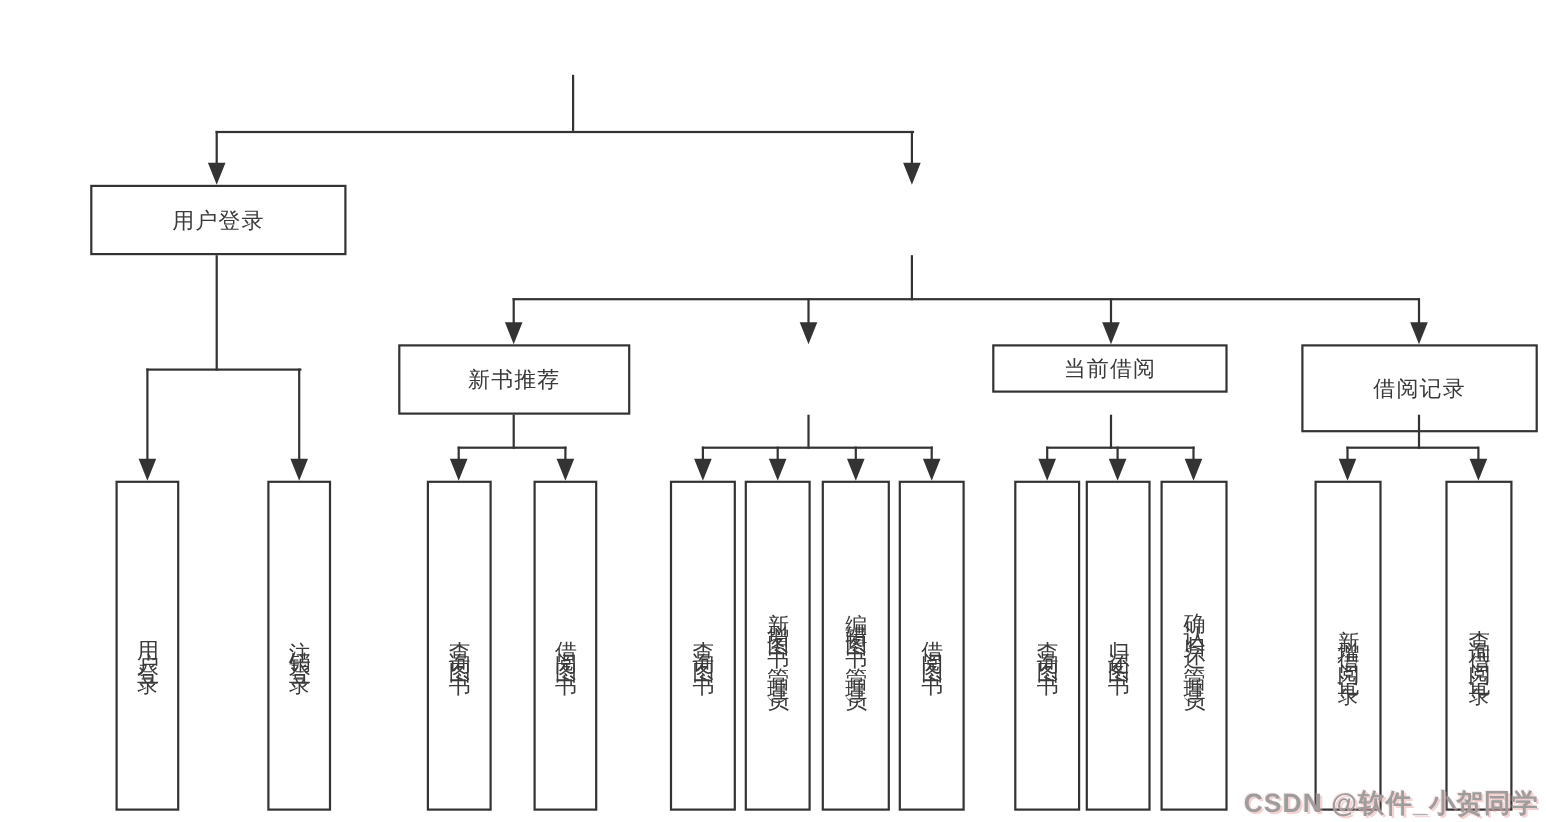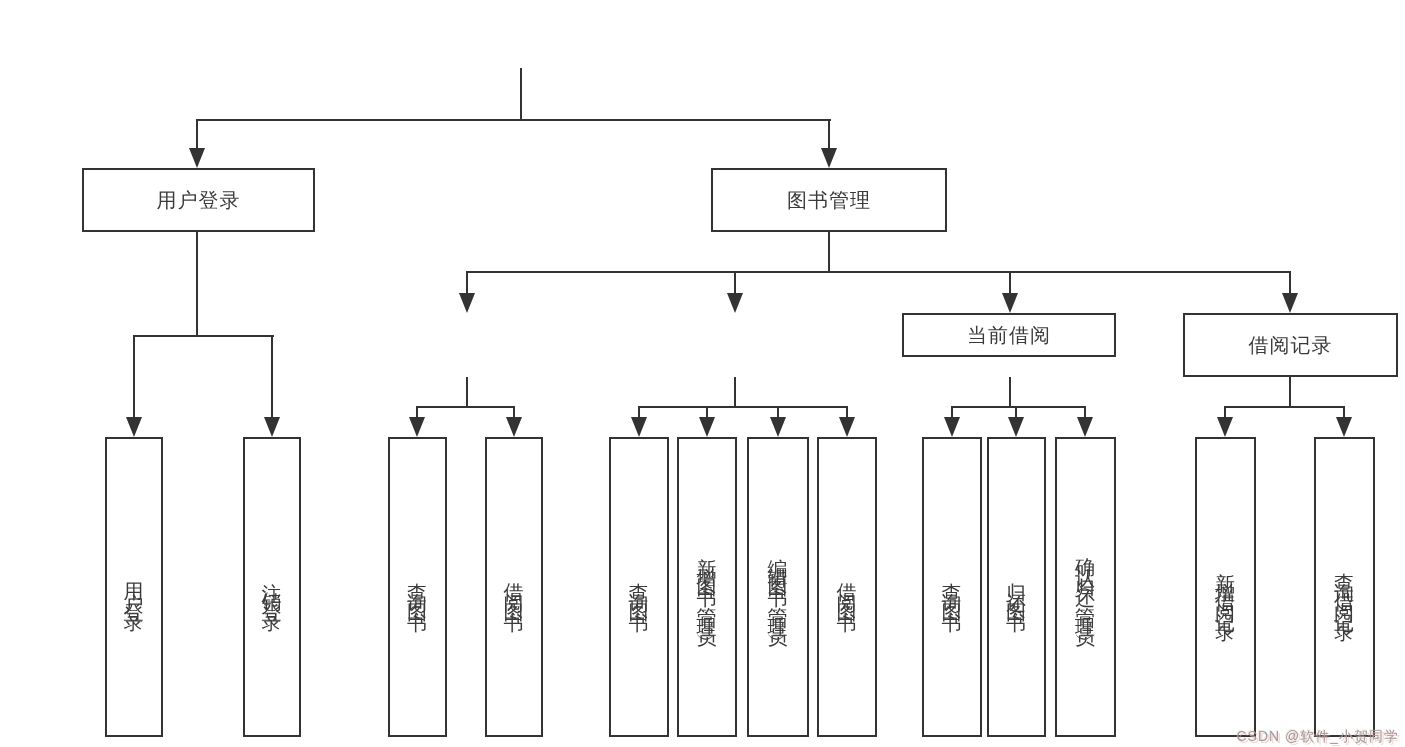--- a/index.html
+++ b/index.html
@@ -20,66 +20,67 @@
   .line{position:absolute;background:#333333;}
   .v{width:2px;}
   .h{height:2px;}
   .arrow{
     position:absolute;width:0;height:0;
     border-left:8px solid transparent;border-right:8px solid transparent;
     border-top:20px solid #333333;margin-left:-8px;
   }
   .watermark{
     position:absolute;right:6px;bottom:1px;
-    font-size:14px;color:#9d9d9d;letter-spacing:1px;
+    font-size:24px;color:#9d9d9d;letter-spacing:1px;
     text-shadow:2px 2px 0 rgba(238,168,168,0.50), -1px -1px 0 rgba(238,168,168,0.28);
+    font-weight:bold;
   }
 </style>
 </head>
 <body>
 
 <div class="stage">
 
 
   <div class="line v" style="left:520px;top:68px;height:51px;"></div>
   <div class="line h" style="left:196px;top:119px;width:635px;"></div>
   <div class="line v" style="left:196px;top:119px;height:31px;"></div>
   <div class="arrow" style="left:197px;top:148px;"></div>
   <div class="line v" style="left:828px;top:119px;height:31px;"></div>
   <div class="arrow" style="left:829px;top:148px;"></div>
 
   <div class="box" style="left:82px;top:168px;width:233px;height:64px;">
     <span>用户登录</span>
-  </div>
-  <div class="box" style="left:711px;top:168px;width:236px;height:64px;">
-    <span>图书管理</span>
   </div>
 
   <div class="line v" style="left:196px;top:232px;height:105px;"></div>
   <div class="line h" style="left:133px;top:335px;width:141px;"></div>
   <div class="line v" style="left:133px;top:335px;height:84px;"></div>
   <div class="arrow" style="left:134px;top:417px;"></div>
   <div class="line v" style="left:271px;top:335px;height:84px;"></div>
   <div class="arrow" style="left:272px;top:417px;"></div>
 
   <div class="line v" style="left:828px;top:232px;height:41px;"></div>
   <div class="line h" style="left:466px;top:271px;width:824px;"></div>
   <div class="line v" style="left:466px;top:271px;height:24px;"></div>
   <div class="arrow" style="left:467px;top:293px;"></div>
   <div class="line v" style="left:734px;top:271px;height:24px;"></div>
   <div class="arrow" style="left:735px;top:293px;"></div>
   <div class="line v" style="left:1009px;top:271px;height:24px;"></div>
   <div class="arrow" style="left:1010px;top:293px;"></div>
   <div class="line v" style="left:1289px;top:271px;height:24px;"></div>
   <div class="arrow" style="left:1290px;top:293px;"></div>
 
+  <div class="box" style="left:362px;top:313px;width:211px;height:64px;">
+    <span>新书推荐</span>
+  </div>
   <div class="box" style="left:902px;top:313px;width:214px;height:44px;">
     <span>当前借阅</span>
   </div>
-  <div class="box" style="left:1183px;top:313px;width:215px;height:64px;">
+  <div class="box" style="left:1183px;top:313px;width:215px;height:80px;">
     <span>借阅记录</span>
   </div>
 
   <div class="line v" style="left:466px;top:377px;height:31px;"></div>
   <div class="line h" style="left:416px;top:406px;width:99px;"></div>
   <div class="line v" style="left:416px;top:406px;height:13px;"></div>
   <div class="arrow" style="left:417px;top:417px;"></div>
   <div class="line v" style="left:513px;top:406px;height:13px;"></div>
   <div class="arrow" style="left:514px;top:417px;"></div>
 

